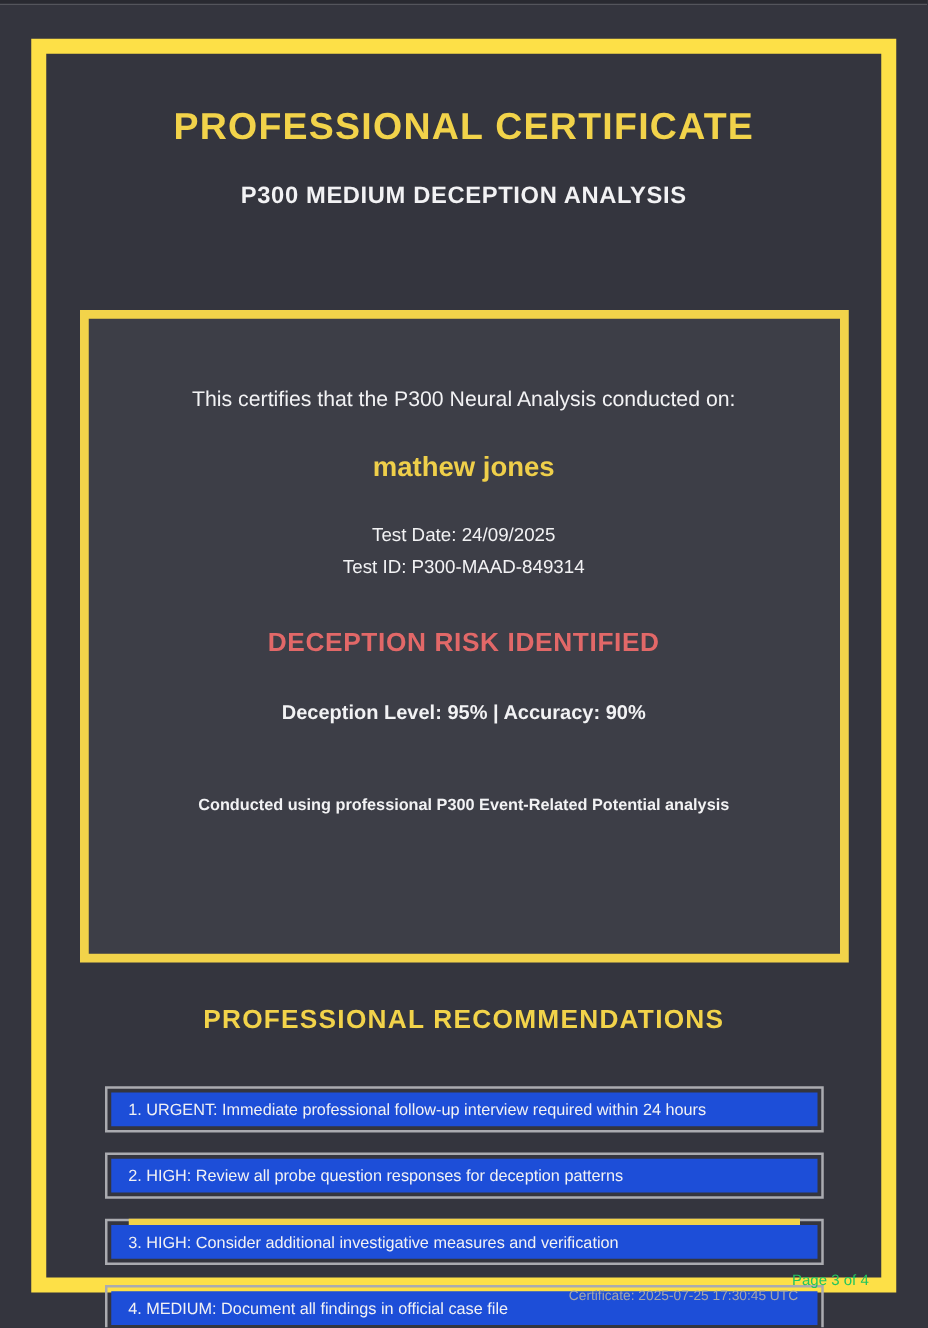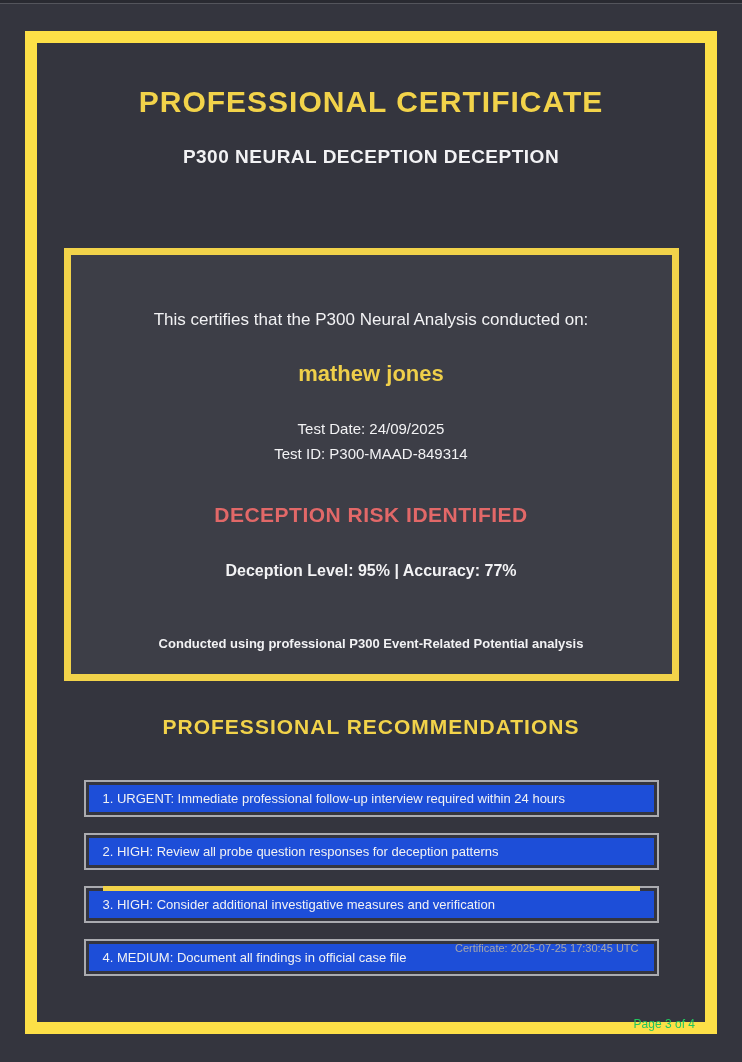--- a/index.html
+++ b/index.html
@@ -27,21 +27,21 @@
     color:#F2D34A;
   }
   .subtitle{
     margin:27px 0 0 0;
     text-align:center;
     font-size:19px;font-weight:bold;letter-spacing:0.5px;
     color:#f2f2f4;
   }
   .cert-box{
     margin:80px auto 0 auto;
-    width:615px;height:433px;
+    width:615px;height:522px;
     box-sizing:border-box;
     border:7px solid #F2D34A;
     background:#3d3e47;
     text-align:center;
     color:#f2f2f4;
   }
   .cert-intro{margin:55px 0 0 0;font-size:17px;font-weight:normal;}
   .cert-name{margin:31px 0 0 0;font-size:22px;font-weight:bold;color:#EFCF4A;}
   .cert-date{margin:33px 0 0 0;font-size:15px;}
   .cert-id{margin:8px 0 0 0;font-size:15px;}
@@ -92,29 +92,29 @@
   }
 </style>
 </head>
 <body>
 
 <div class="page">
   <div class="top-strip"></div>
 
   <div class="frame">
     <h1 class="title">PROFESSIONAL CERTIFICATE</h1>
-    <div class="subtitle">P300 NEURAL DECEPTION DECEPTION</div>
+    <div class="subtitle">P300 MEDIUM DECEPTION ANALYSIS</div>
 
     <div class="cert-box">
       <div class="cert-intro">This certifies that the P300 Neural Analysis conducted on:</div>
       <div class="cert-name">mathew jones</div>
       <div class="cert-date">Test Date: 24/09/2025</div>
       <div class="cert-id">Test ID: P300-MAAD-849314</div>
       <div class="cert-risk">DECEPTION RISK IDENTIFIED</div>
-      <div class="cert-metrics">Deception Level: 95% | Accuracy: 77%</div>
+      <div class="cert-metrics">Deception Level: 95% | Accuracy: 90%</div>
       <div class="cert-method">Conducted using professional P300 Event-Related Potential analysis</div>
     </div>
 
     <div class="rec-heading">PROFESSIONAL RECOMMENDATIONS</div>
 
     <div class="rec-list">
       <div class="rec-box">
         <div class="rec-inner">1. URGENT: Immediate professional follow-up interview required within 24 hours</div>
       </div>
       <div class="rec-box">

